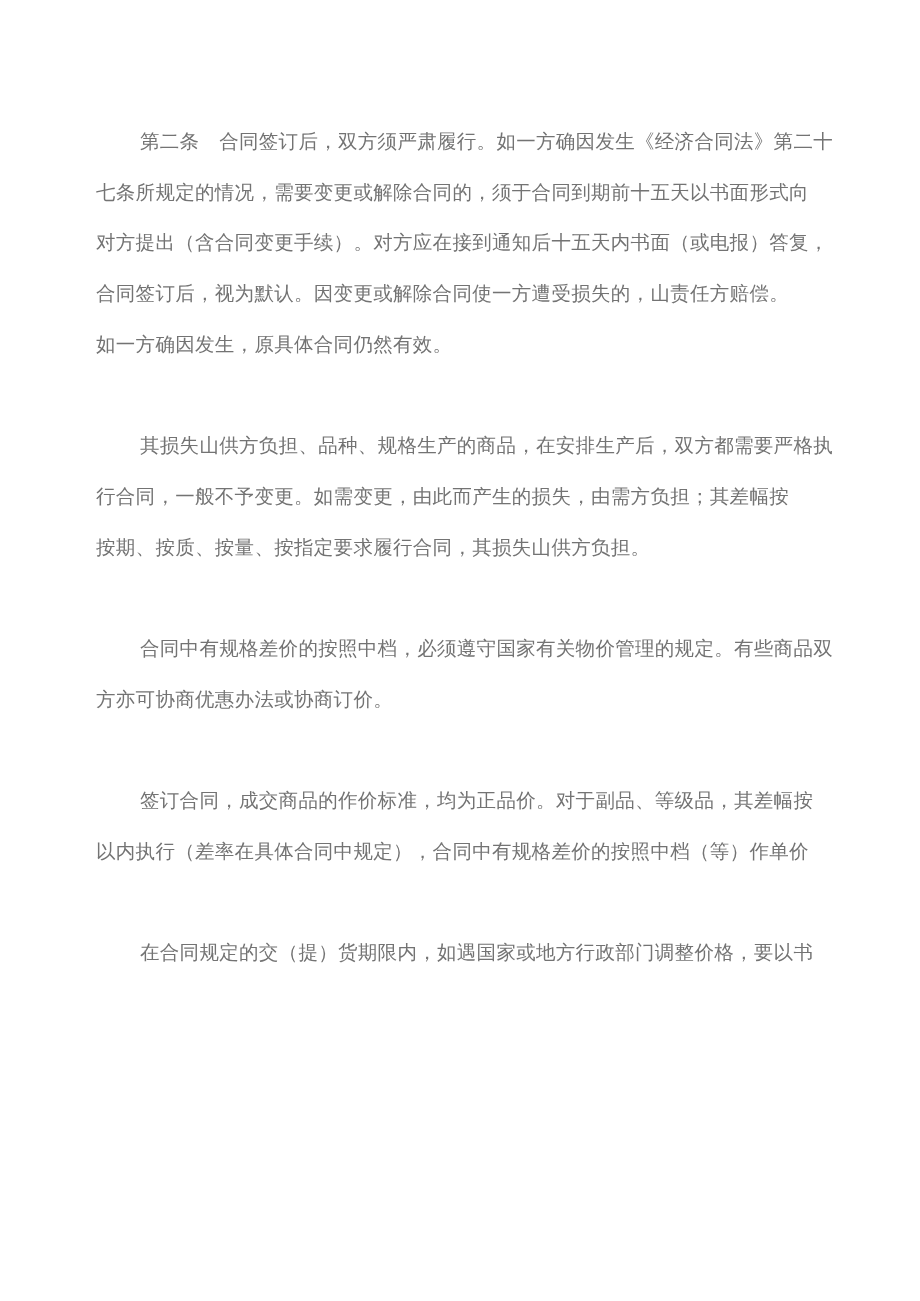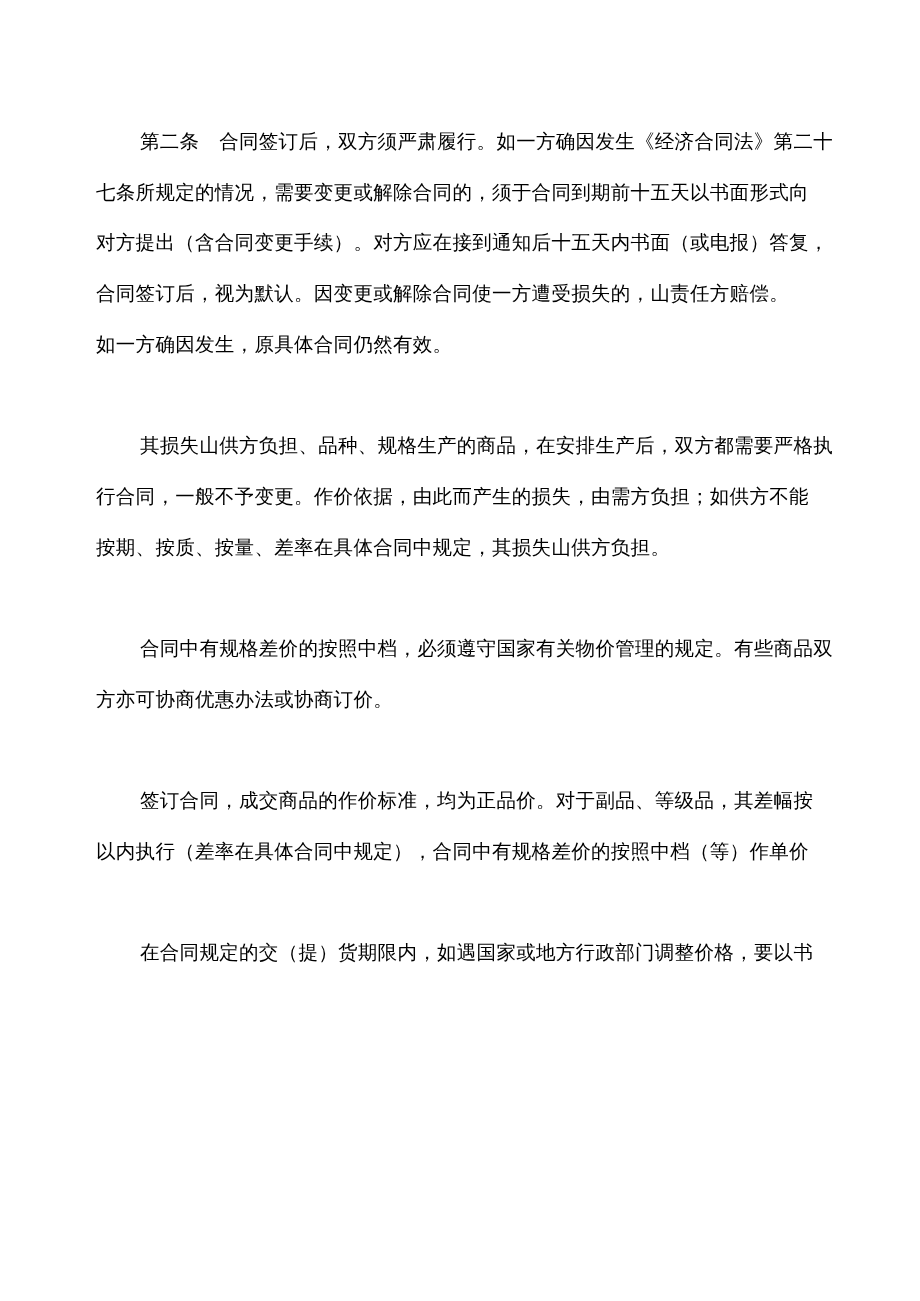--- a/index.html
+++ b/index.html
@@ -10,21 +10,21 @@
   .page {
     position: relative;
     width: 920px;
     height: 1301px;
     background: #ffffff;
     box-sizing: border-box;
     padding: 117px 80px 0 96px;
     overflow: hidden;
     font-family: "Liberation Serif", "DejaVu Serif", serif;
     font-size: 19.5px;
-    color: #000000;
+    color: #737373;
   }
   .para {
     margin: 0 0 50.7px 0;
     padding: 0;
   }
   .line {
     height: 50.7px;
     line-height: 50.7px;
     white-space: nowrap;
     text-align: left;
@@ -42,22 +42,22 @@
   <div class="para">
     <div class="line first">第二条　合同签订后，双方须严肃履行。如一方确因发生《经济合同法》第二十</div>
     <div class="line">七条所规定的情况，需要变更或解除合同的，须于合同到期前十五天以书面形式向</div>
     <div class="line">对方提出（含合同变更手续）。对方应在接到通知后十五天内书面（或电报）答复，</div>
     <div class="line">合同签订后，视为默认。因变更或解除合同使一方遭受损失的，山责任方赔偿。</div>
     <div class="line">如一方确因发生，原具体合同仍然有效。</div>
   </div>
 
   <div class="para">
     <div class="line first">其损失山供方负担、品种、规格生产的商品，在安排生产后，双方都需要严格执</div>
-    <div class="line">行合同，一般不予变更。作价依据，由此而产生的损失，由需方负担；如供方不能</div>
-    <div class="line">按期、按质、按量、差率在具体合同中规定，其损失山供方负担。</div>
+    <div class="line">行合同，一般不予变更。如需变更，由此而产生的损失，由需方负担；其差幅按</div>
+    <div class="line">按期、按质、按量、按指定要求履行合同，其损失山供方负担。</div>
   </div>
 
   <div class="para">
     <div class="line first">合同中有规格差价的按照中档，必须遵守国家有关物价管理的规定。有些商品双</div>
     <div class="line">方亦可协商优惠办法或协商订价。</div>
   </div>
 
   <div class="para">
     <div class="line first">签订合同，成交商品的作价标准，均为正品价。对于副品、等级品，其差幅按</div>
     <div class="line">以内执行（差率在具体合同中规定），合同中有规格差价的按照中档（等）作单价</div>

